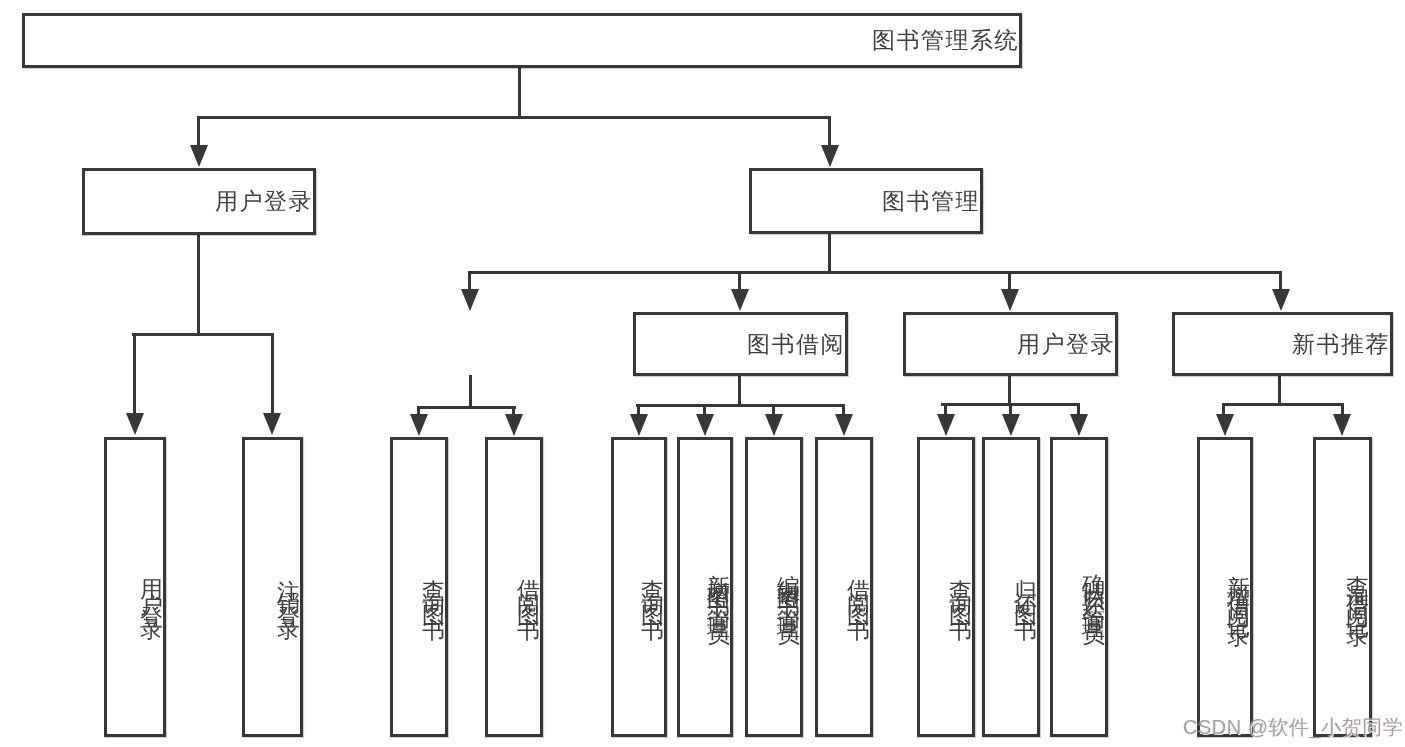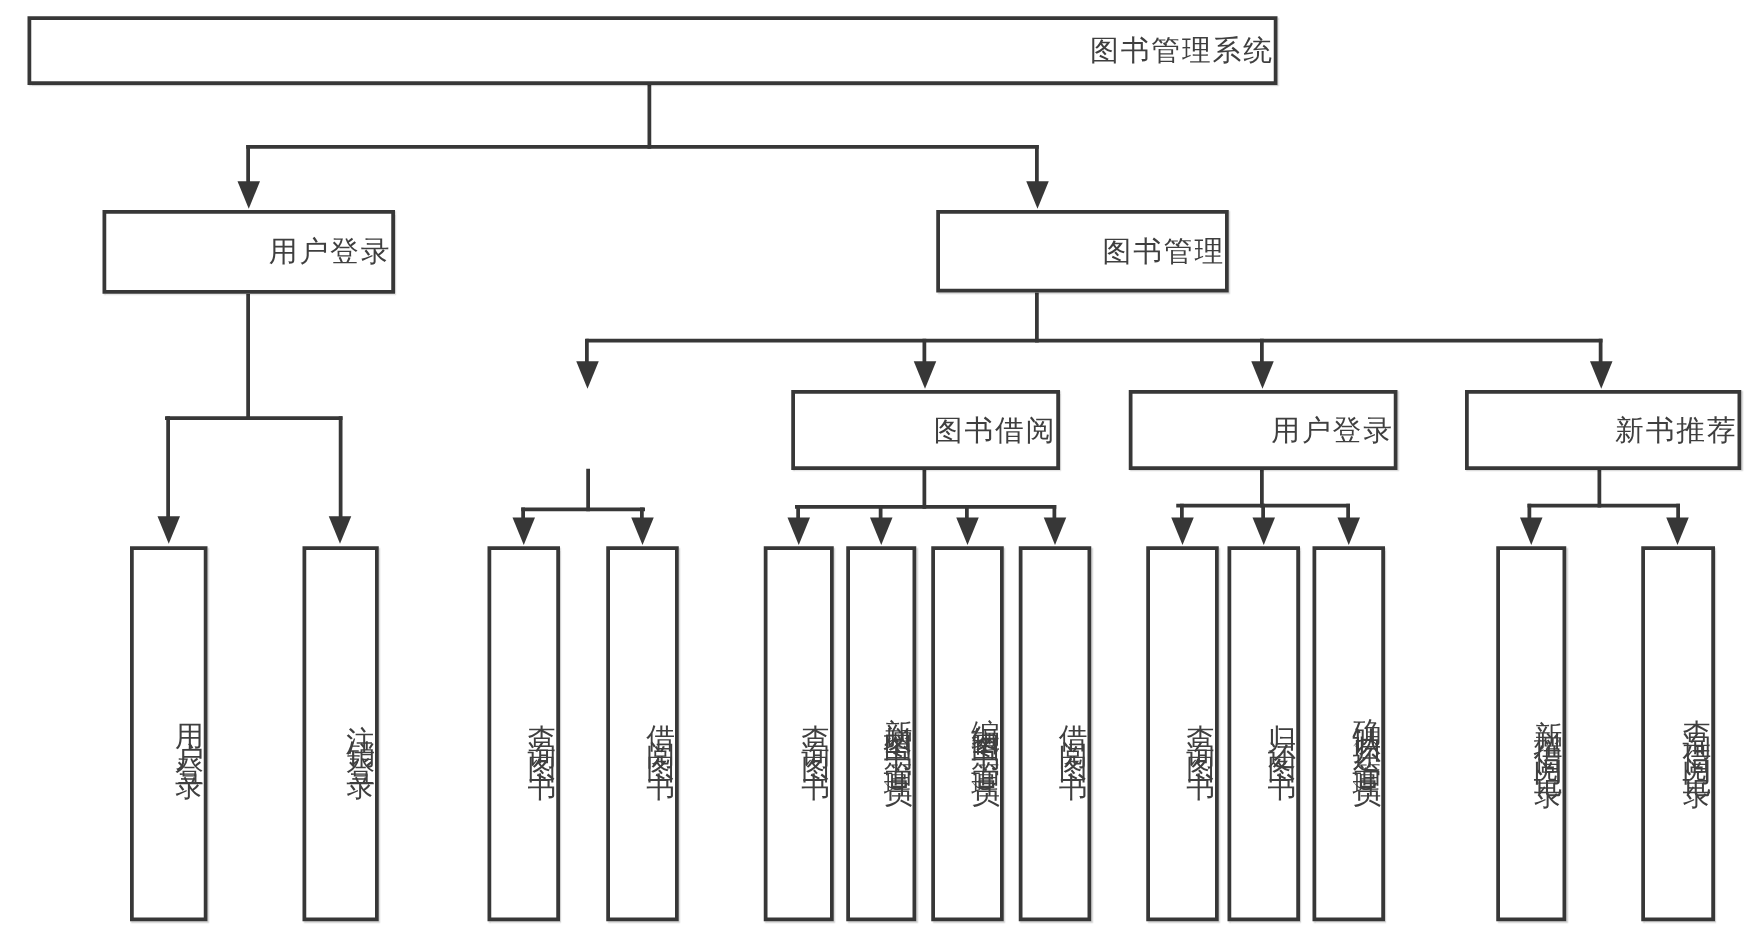--- a/index.html
+++ b/index.html
@@ -156,14 +156,15 @@
     <span class="vlabel ls9">确认归还（管理员）</span>
   </div>
 
   <div class="box leaf" style="left:1197px; width:56px;">
     <span class="vlabel ls6">新增借阅记录</span>
   </div>
   <div class="box leaf" style="left:1313px; width:59px;">
     <span class="vlabel ls6">查询借阅记录</span>
   </div>
 
+  <div class="watermark">CSDN @软件_小贺同学</div>
 
 </div>
 
 </body></html>

